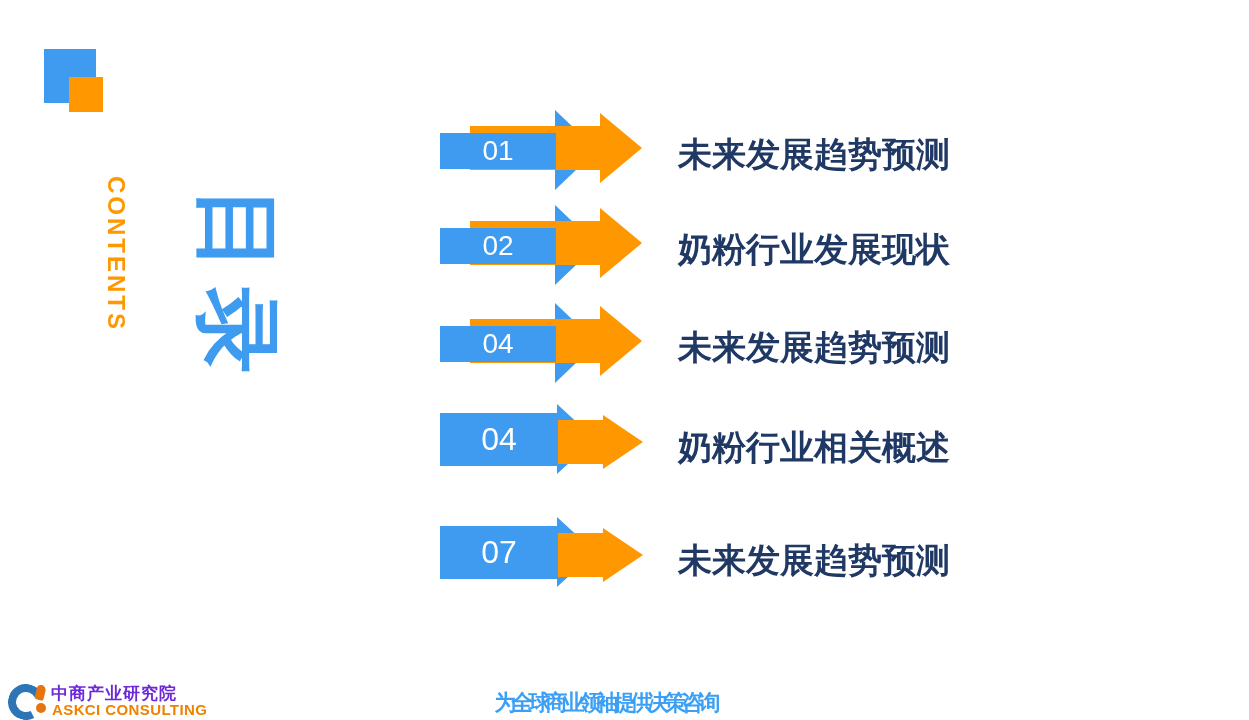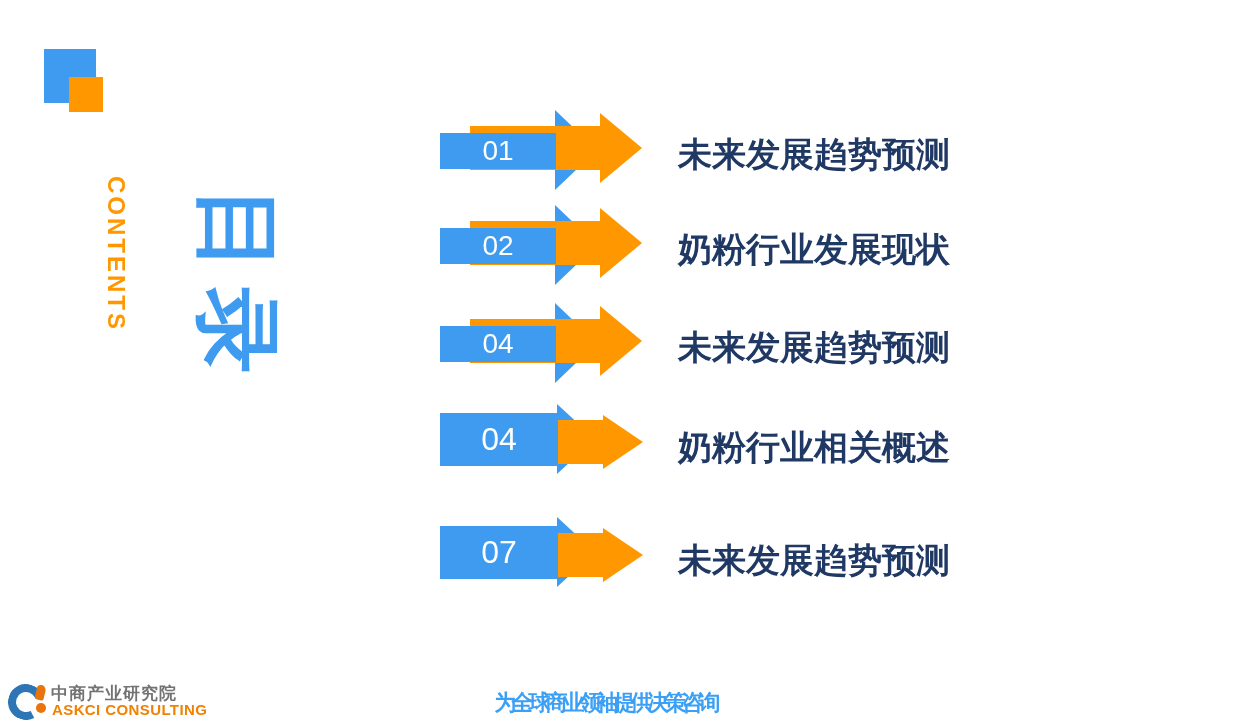--- a/index.html
+++ b/index.html
@@ -58,21 +58,21 @@
     font-family:"Liberation Serif","DejaVu Serif",serif;font-weight:bold;
     font-size:34px;color:#1F3864;white-space:nowrap;
   }
 
   
   .logo{position:absolute;left:8px;top:680px;width:230px;height:40px;}
   .logo-icon{position:absolute;left:0;top:2px;width:40px;height:38px;}
   .logo-c{position:absolute;left:0;top:2px;width:20px;height:20px;border:8px solid #2E75B6;border-radius:50%;border-right-color:transparent;transform:rotate(18deg);}
   .logo-bar{position:absolute;left:28px;top:3px;width:9px;height:15px;background:#E8740C;border-radius:4px 5px 2px 2px;transform:rotate(14deg);}
   .logo-dot{position:absolute;left:28px;top:21px;width:10px;height:10px;border-radius:50%;background:#E8740C;}
-  .logo-cn{position:absolute;left:43px;top:2px;font-size:17px;font-weight:bold;color:#737373;letter-spacing:1px;white-space:nowrap;}
+  .logo-cn{position:absolute;left:43px;top:2px;font-size:17px;font-weight:bold;color:#6d28d9;letter-spacing:1px;white-space:nowrap;}
   .logo-en{position:absolute;left:44px;top:21px;font-size:15px;font-weight:bold;color:#EF8200;letter-spacing:0.4px;white-space:nowrap;}
 
   
   .tagline{
     position:absolute;left:380px;top:688px;width:450px;text-align:center;
     font-family:Liberation Mono, monospace;font-weight:bold;
     font-size:22px;letter-spacing:-5px;color:#3BA0F5;white-space:nowrap;
   }
 </style>
 </head>

